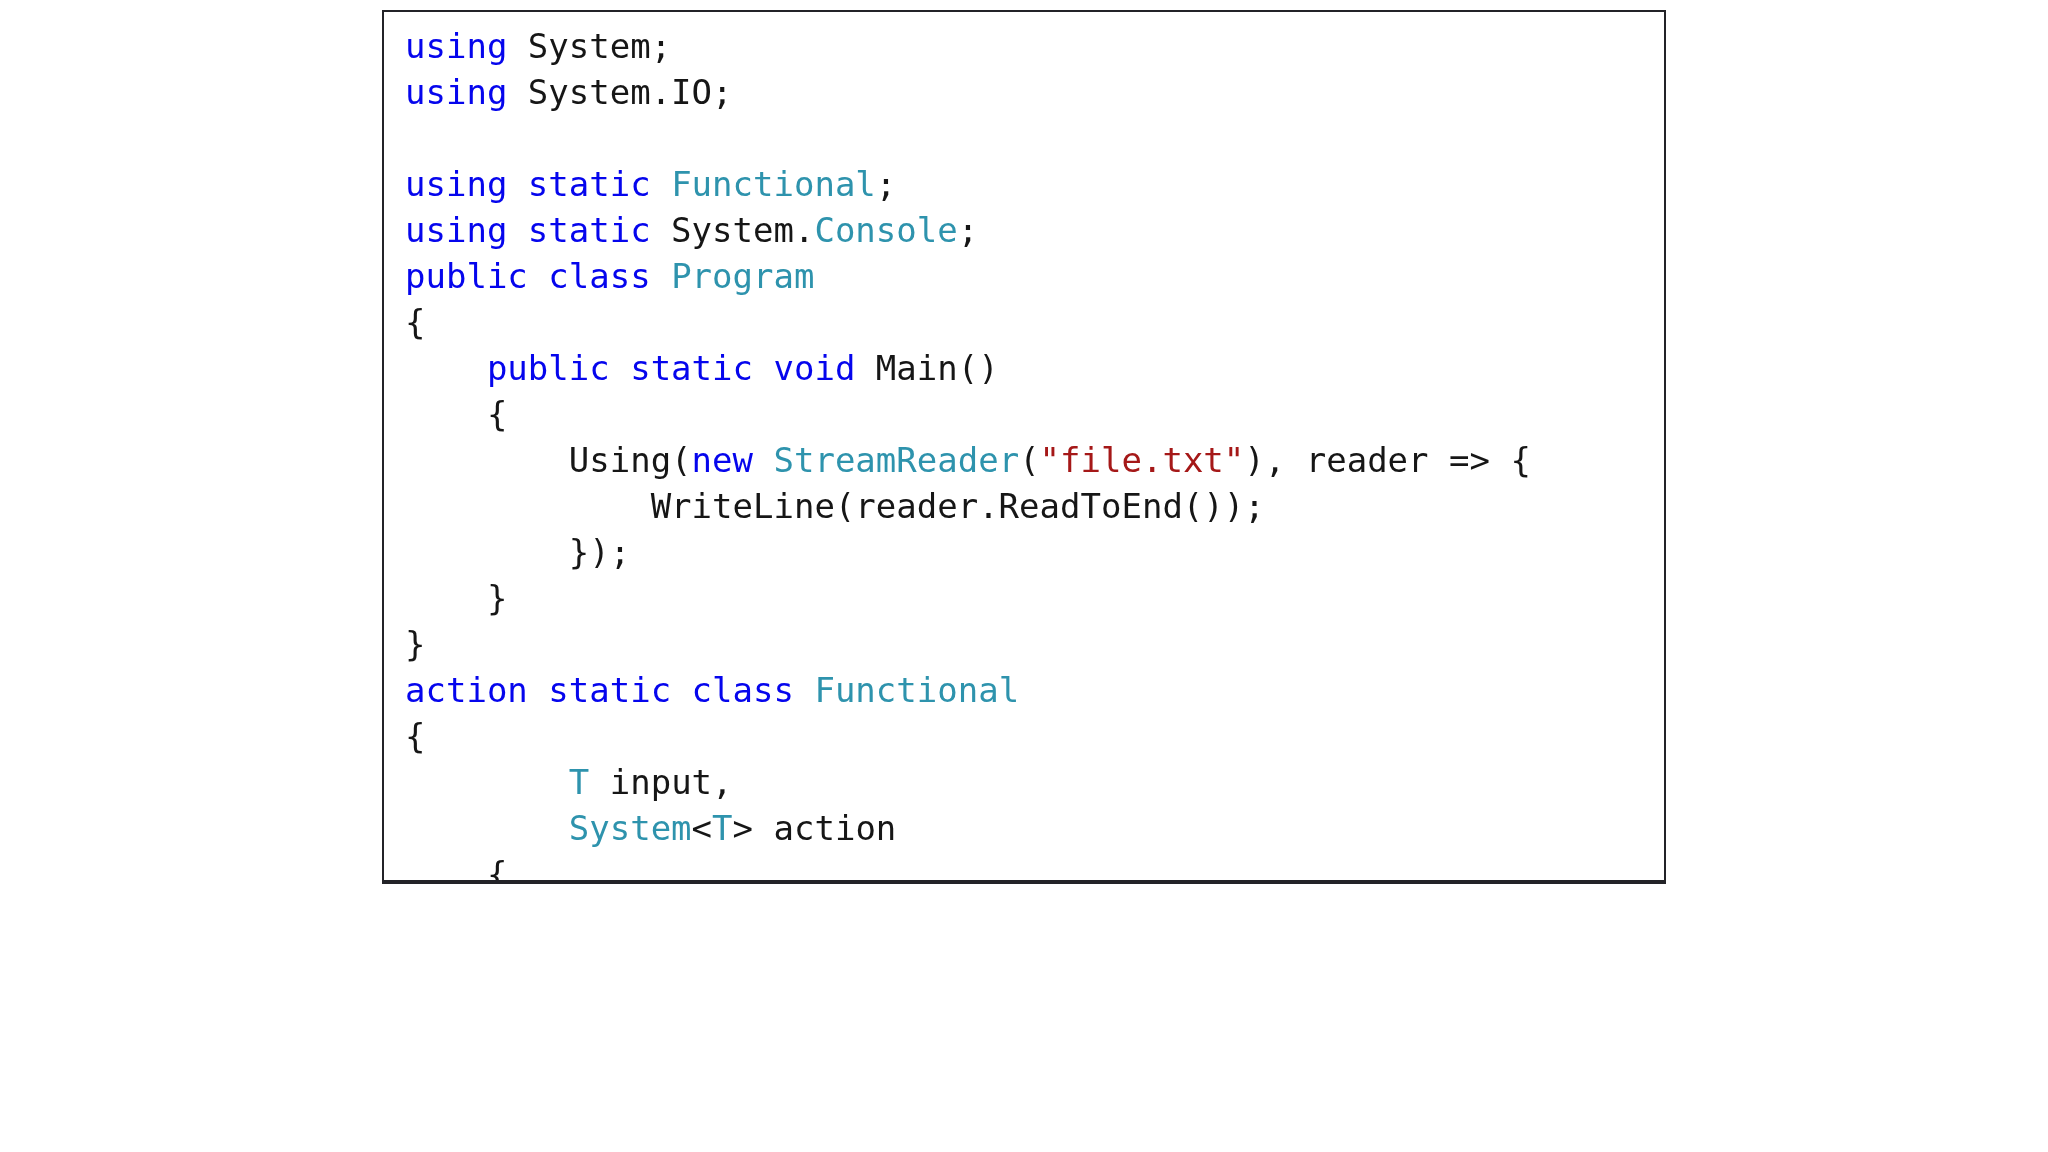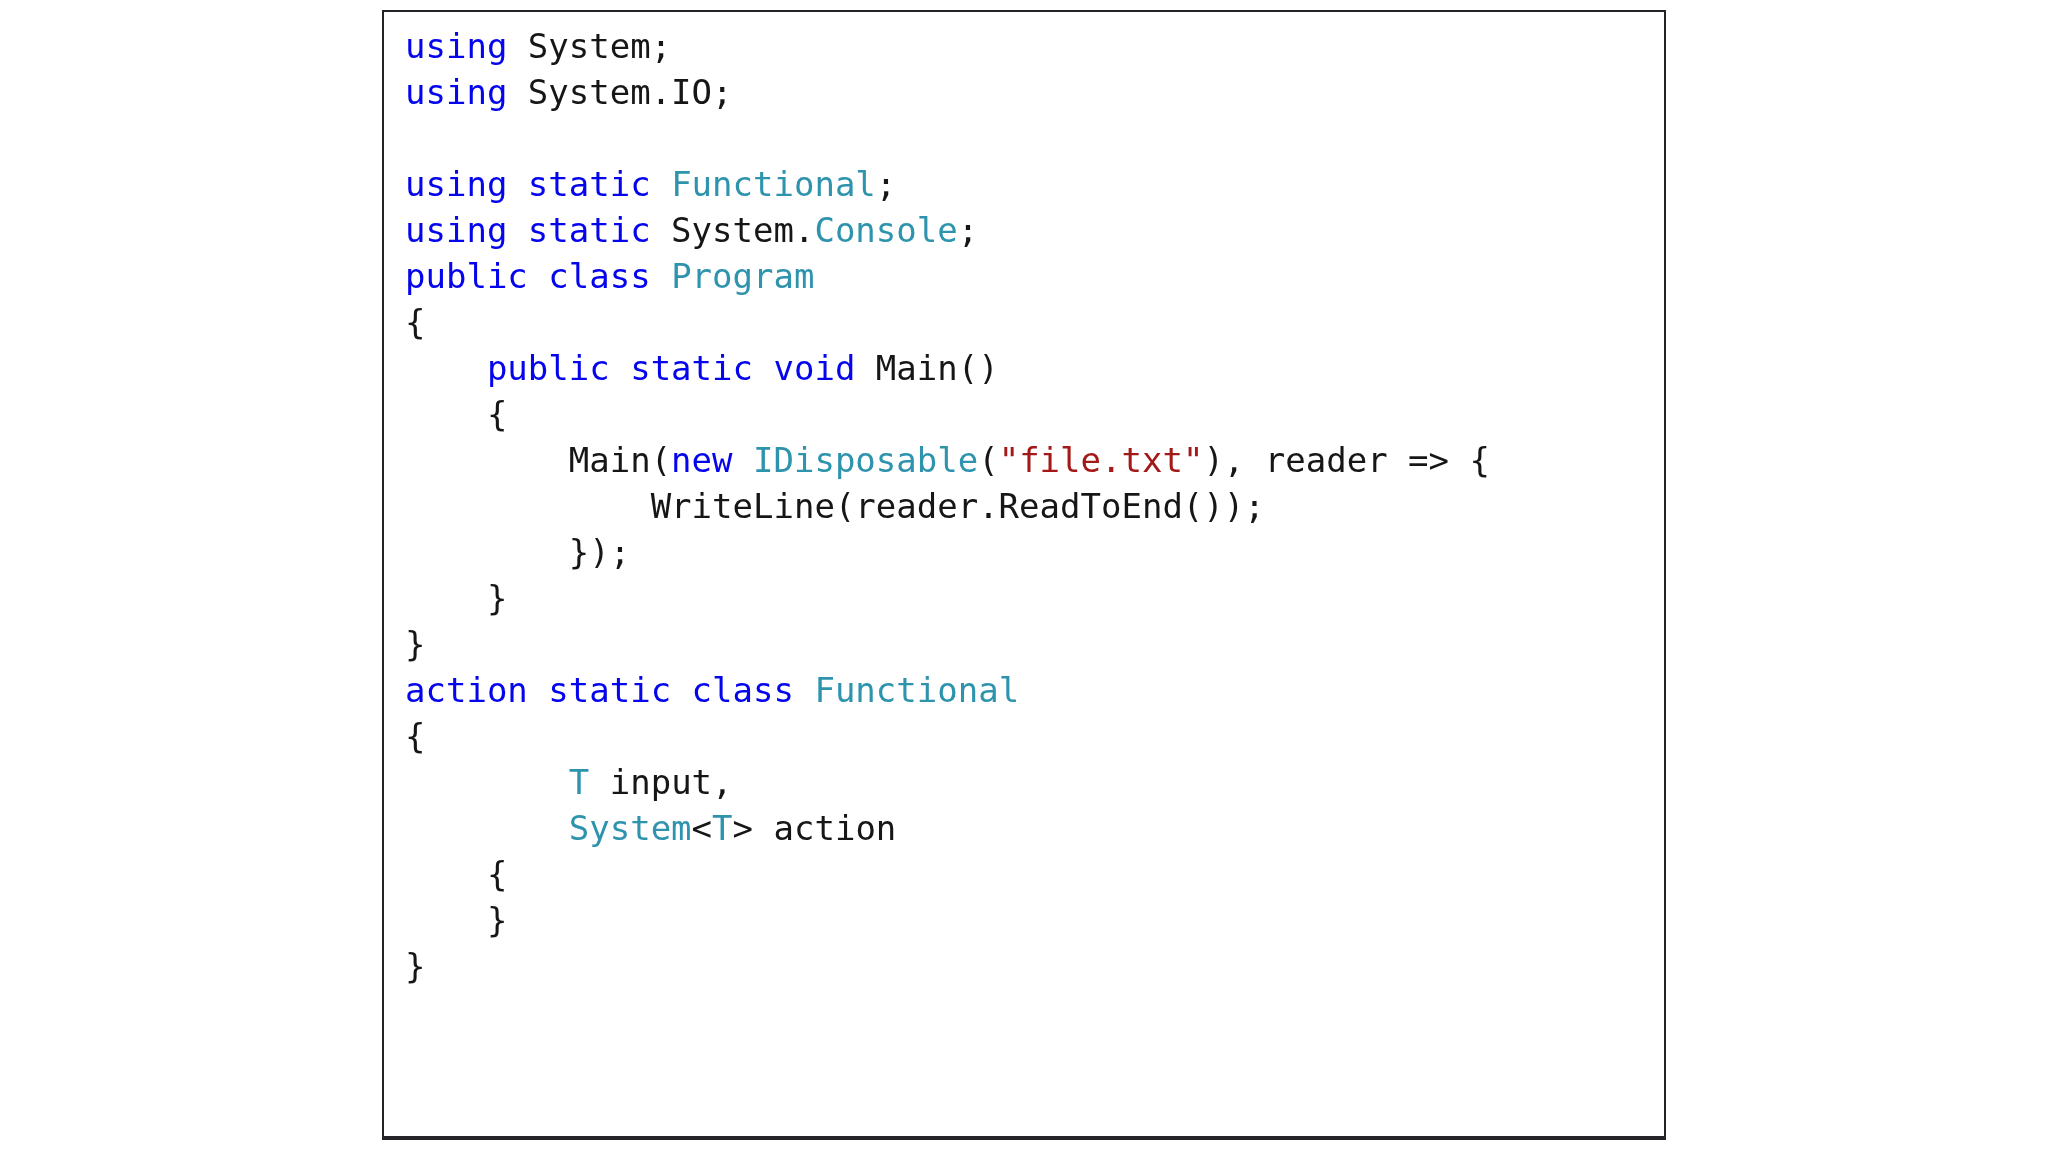--- a/index.html
+++ b/index.html
@@ -12,21 +12,21 @@
     height: 1152px;
     position: relative;
     overflow: hidden;
     font-family: "DejaVu Sans Mono", monospace;
   }
   .code-panel {
     position: absolute;
     left: 382px;
     top: 10px;
     width: 1284px;
-    height: 1130px;
+    height: 874px;
     box-sizing: border-box;
     background: #ffffff;
     border: 2px solid var(--c-border, #232328);
     border-bottom-width: 4px;
     padding: 11px 0 0 21px;
     overflow: hidden;
   }
   .code-line {
     white-space: pre;
     font-size: 34px;
@@ -45,21 +45,21 @@
 <div class="code-panel">
     <div class="code-line"><span class="tok-kw">using</span><span class="tok-pl"> System;</span></div>
     <div class="code-line"><span class="tok-kw">using</span><span class="tok-pl"> System.IO;</span></div>
     <div class="code-line">&nbsp;</div>
     <div class="code-line"><span class="tok-kw">using static</span><span class="tok-pl"> </span><span class="tok-ty">Functional</span><span class="tok-pl">;</span></div>
     <div class="code-line"><span class="tok-kw">using static</span><span class="tok-pl"> System.</span><span class="tok-ty">Console</span><span class="tok-pl">;</span></div>
     <div class="code-line"><span class="tok-kw">public class</span><span class="tok-pl"> </span><span class="tok-ty">Program</span></div>
     <div class="code-line"><span class="tok-pl">{</span></div>
     <div class="code-line"><span class="tok-pl">    </span><span class="tok-kw">public static void</span><span class="tok-pl"> Main()</span></div>
     <div class="code-line"><span class="tok-pl">    {</span></div>
-    <div class="code-line"><span class="tok-pl">        Main(</span><span class="tok-kw">new</span><span class="tok-pl"> </span><span class="tok-ty">IDisposable</span><span class="tok-pl">(</span><span class="tok-st">"file.txt"</span><span class="tok-pl">), reader =&gt; {</span></div>
+    <div class="code-line"><span class="tok-pl">        Using(</span><span class="tok-kw">new</span><span class="tok-pl"> </span><span class="tok-ty">StreamReader</span><span class="tok-pl">(</span><span class="tok-st">"file.txt"</span><span class="tok-pl">), reader =&gt; {</span></div>
     <div class="code-line"><span class="tok-pl">            WriteLine(reader.ReadToEnd());</span></div>
     <div class="code-line"><span class="tok-pl">        });</span></div>
     <div class="code-line"><span class="tok-pl">    }</span></div>
     <div class="code-line"><span class="tok-pl">}</span></div>
     <div class="code-line"><span class="tok-kw">action static class</span><span class="tok-pl"> </span><span class="tok-ty">Functional</span></div>
     <div class="code-line"><span class="tok-pl">{</span></div>
     <div class="code-line"><span class="tok-pl">        </span><span class="tok-ty">T</span><span class="tok-pl"> input,</span></div>
     <div class="code-line"><span class="tok-pl">        </span><span class="tok-ty">System</span><span class="tok-pl">&lt;</span><span class="tok-ty">T</span><span class="tok-pl">&gt; action</span></div>
     <div class="code-line"><span class="tok-pl">    {</span></div>
     <div class="code-line"><span class="tok-pl">    }</span></div>

